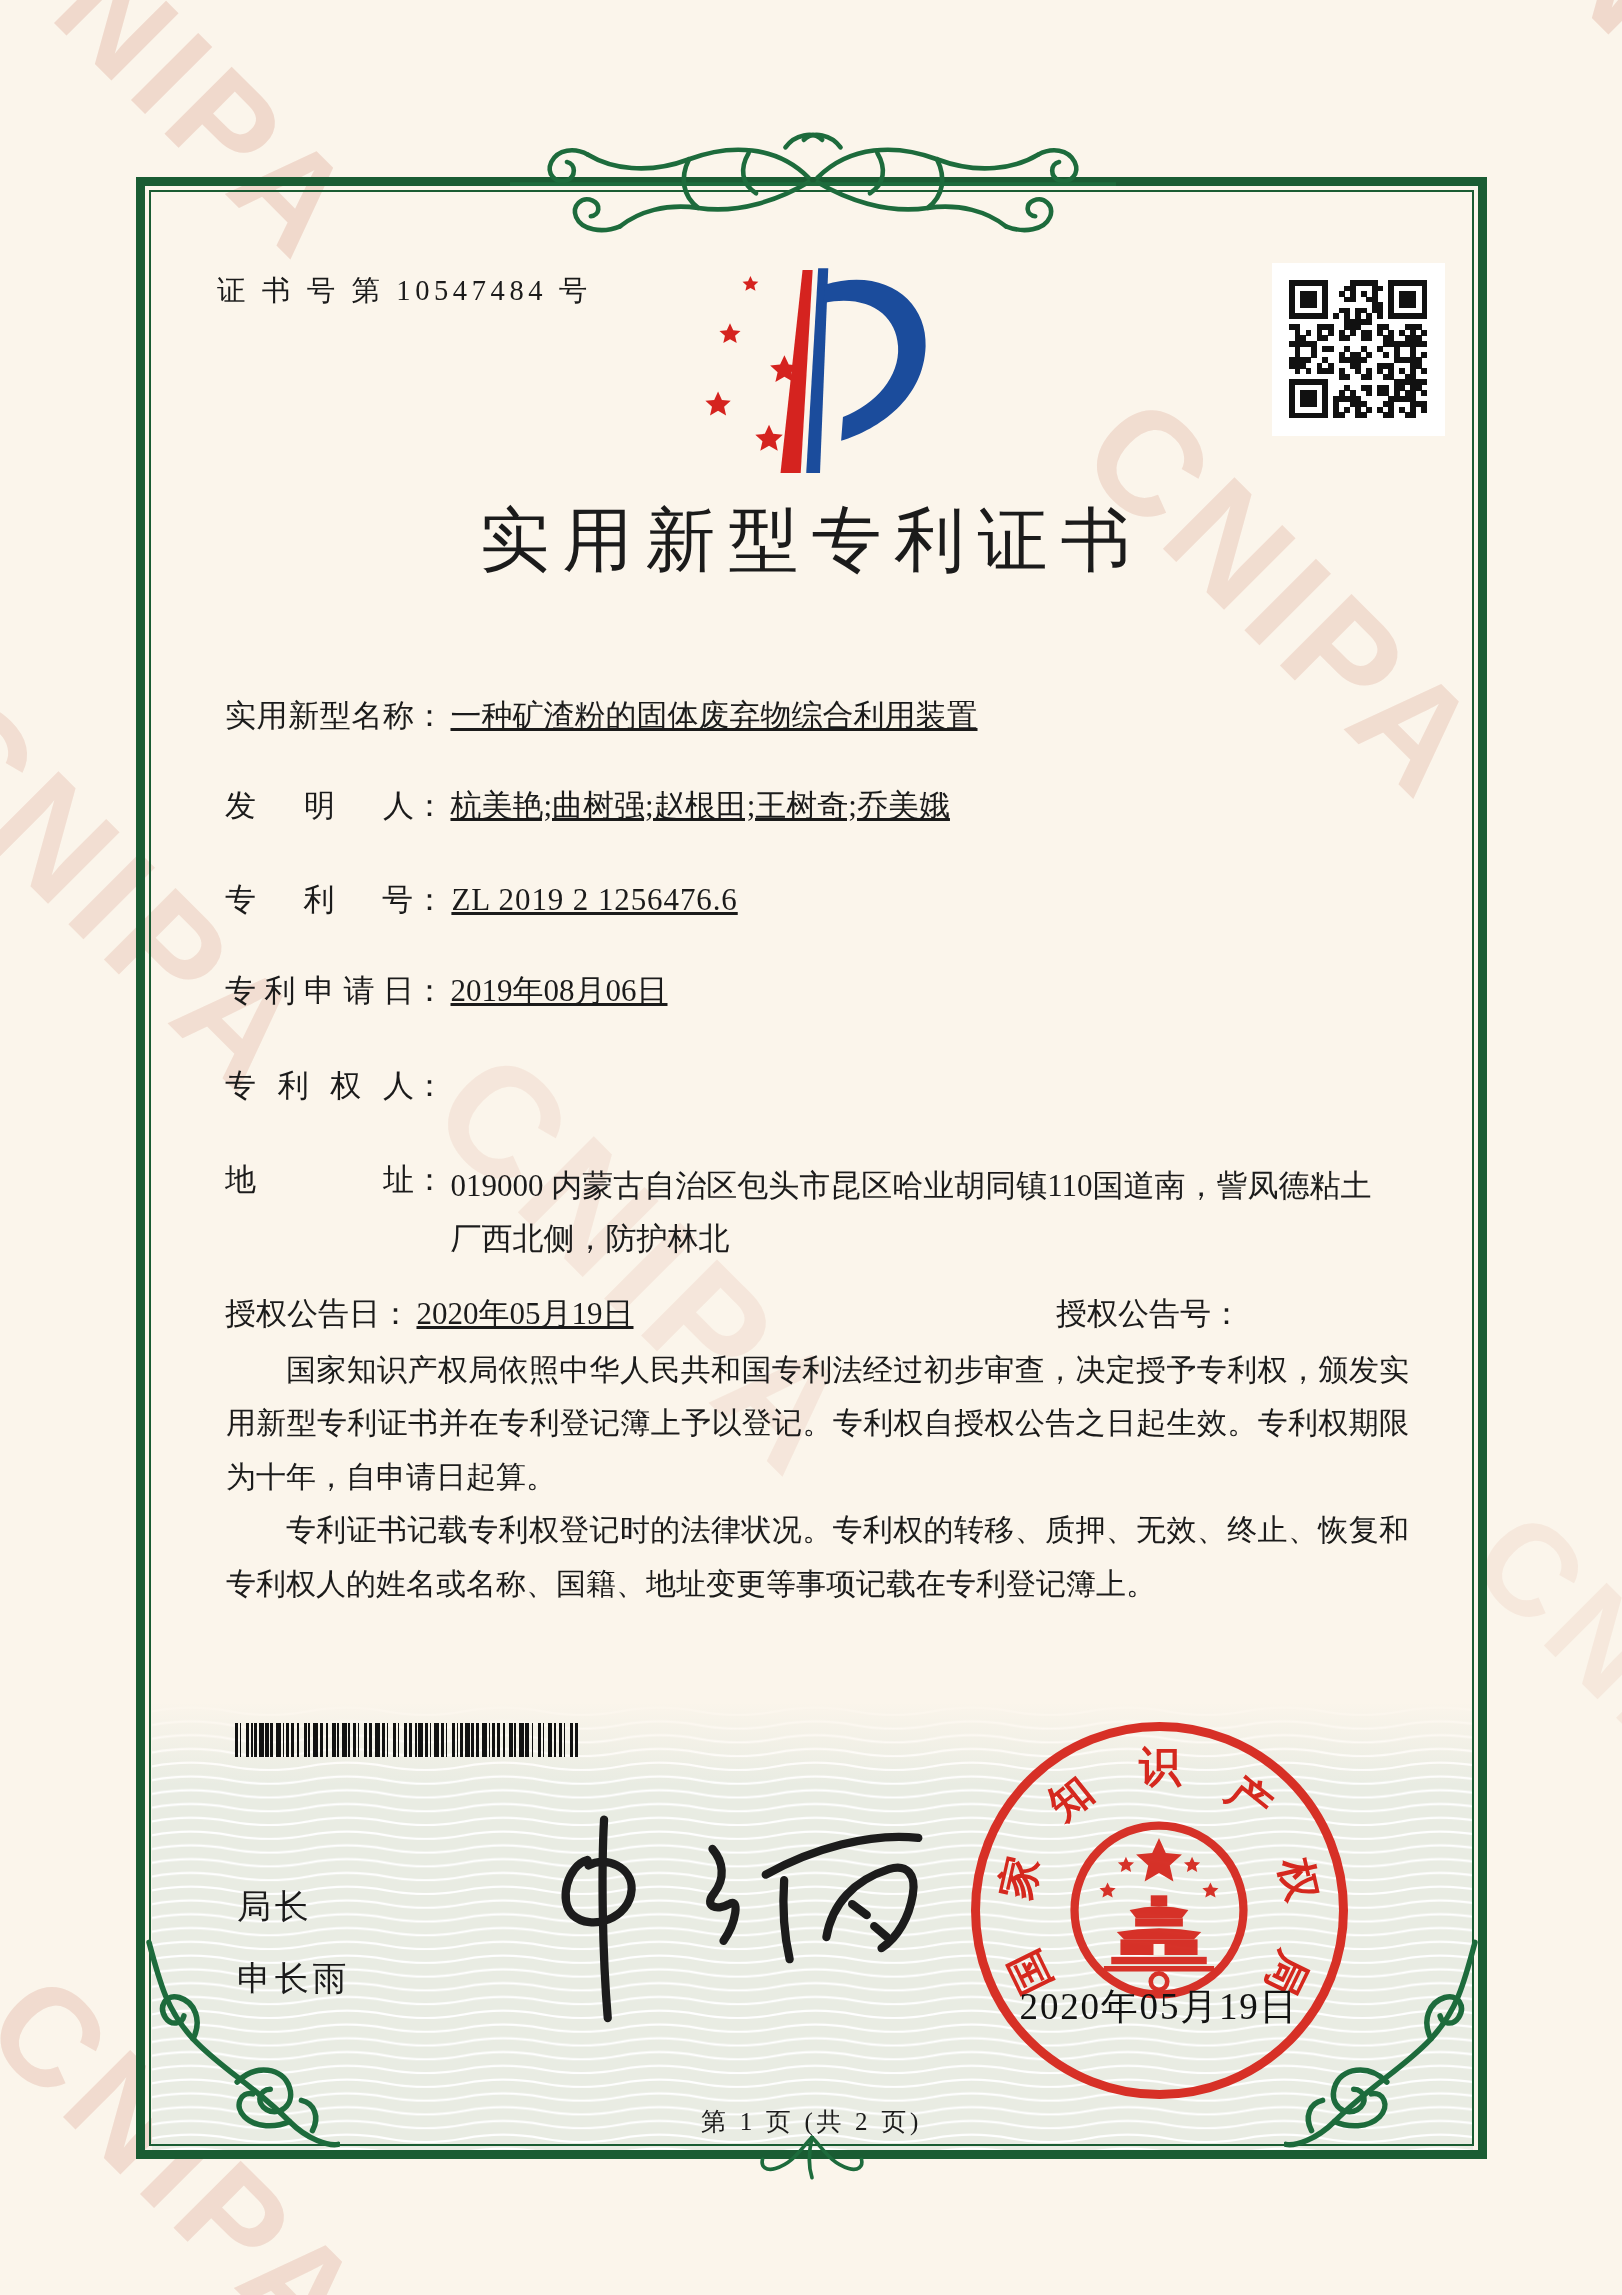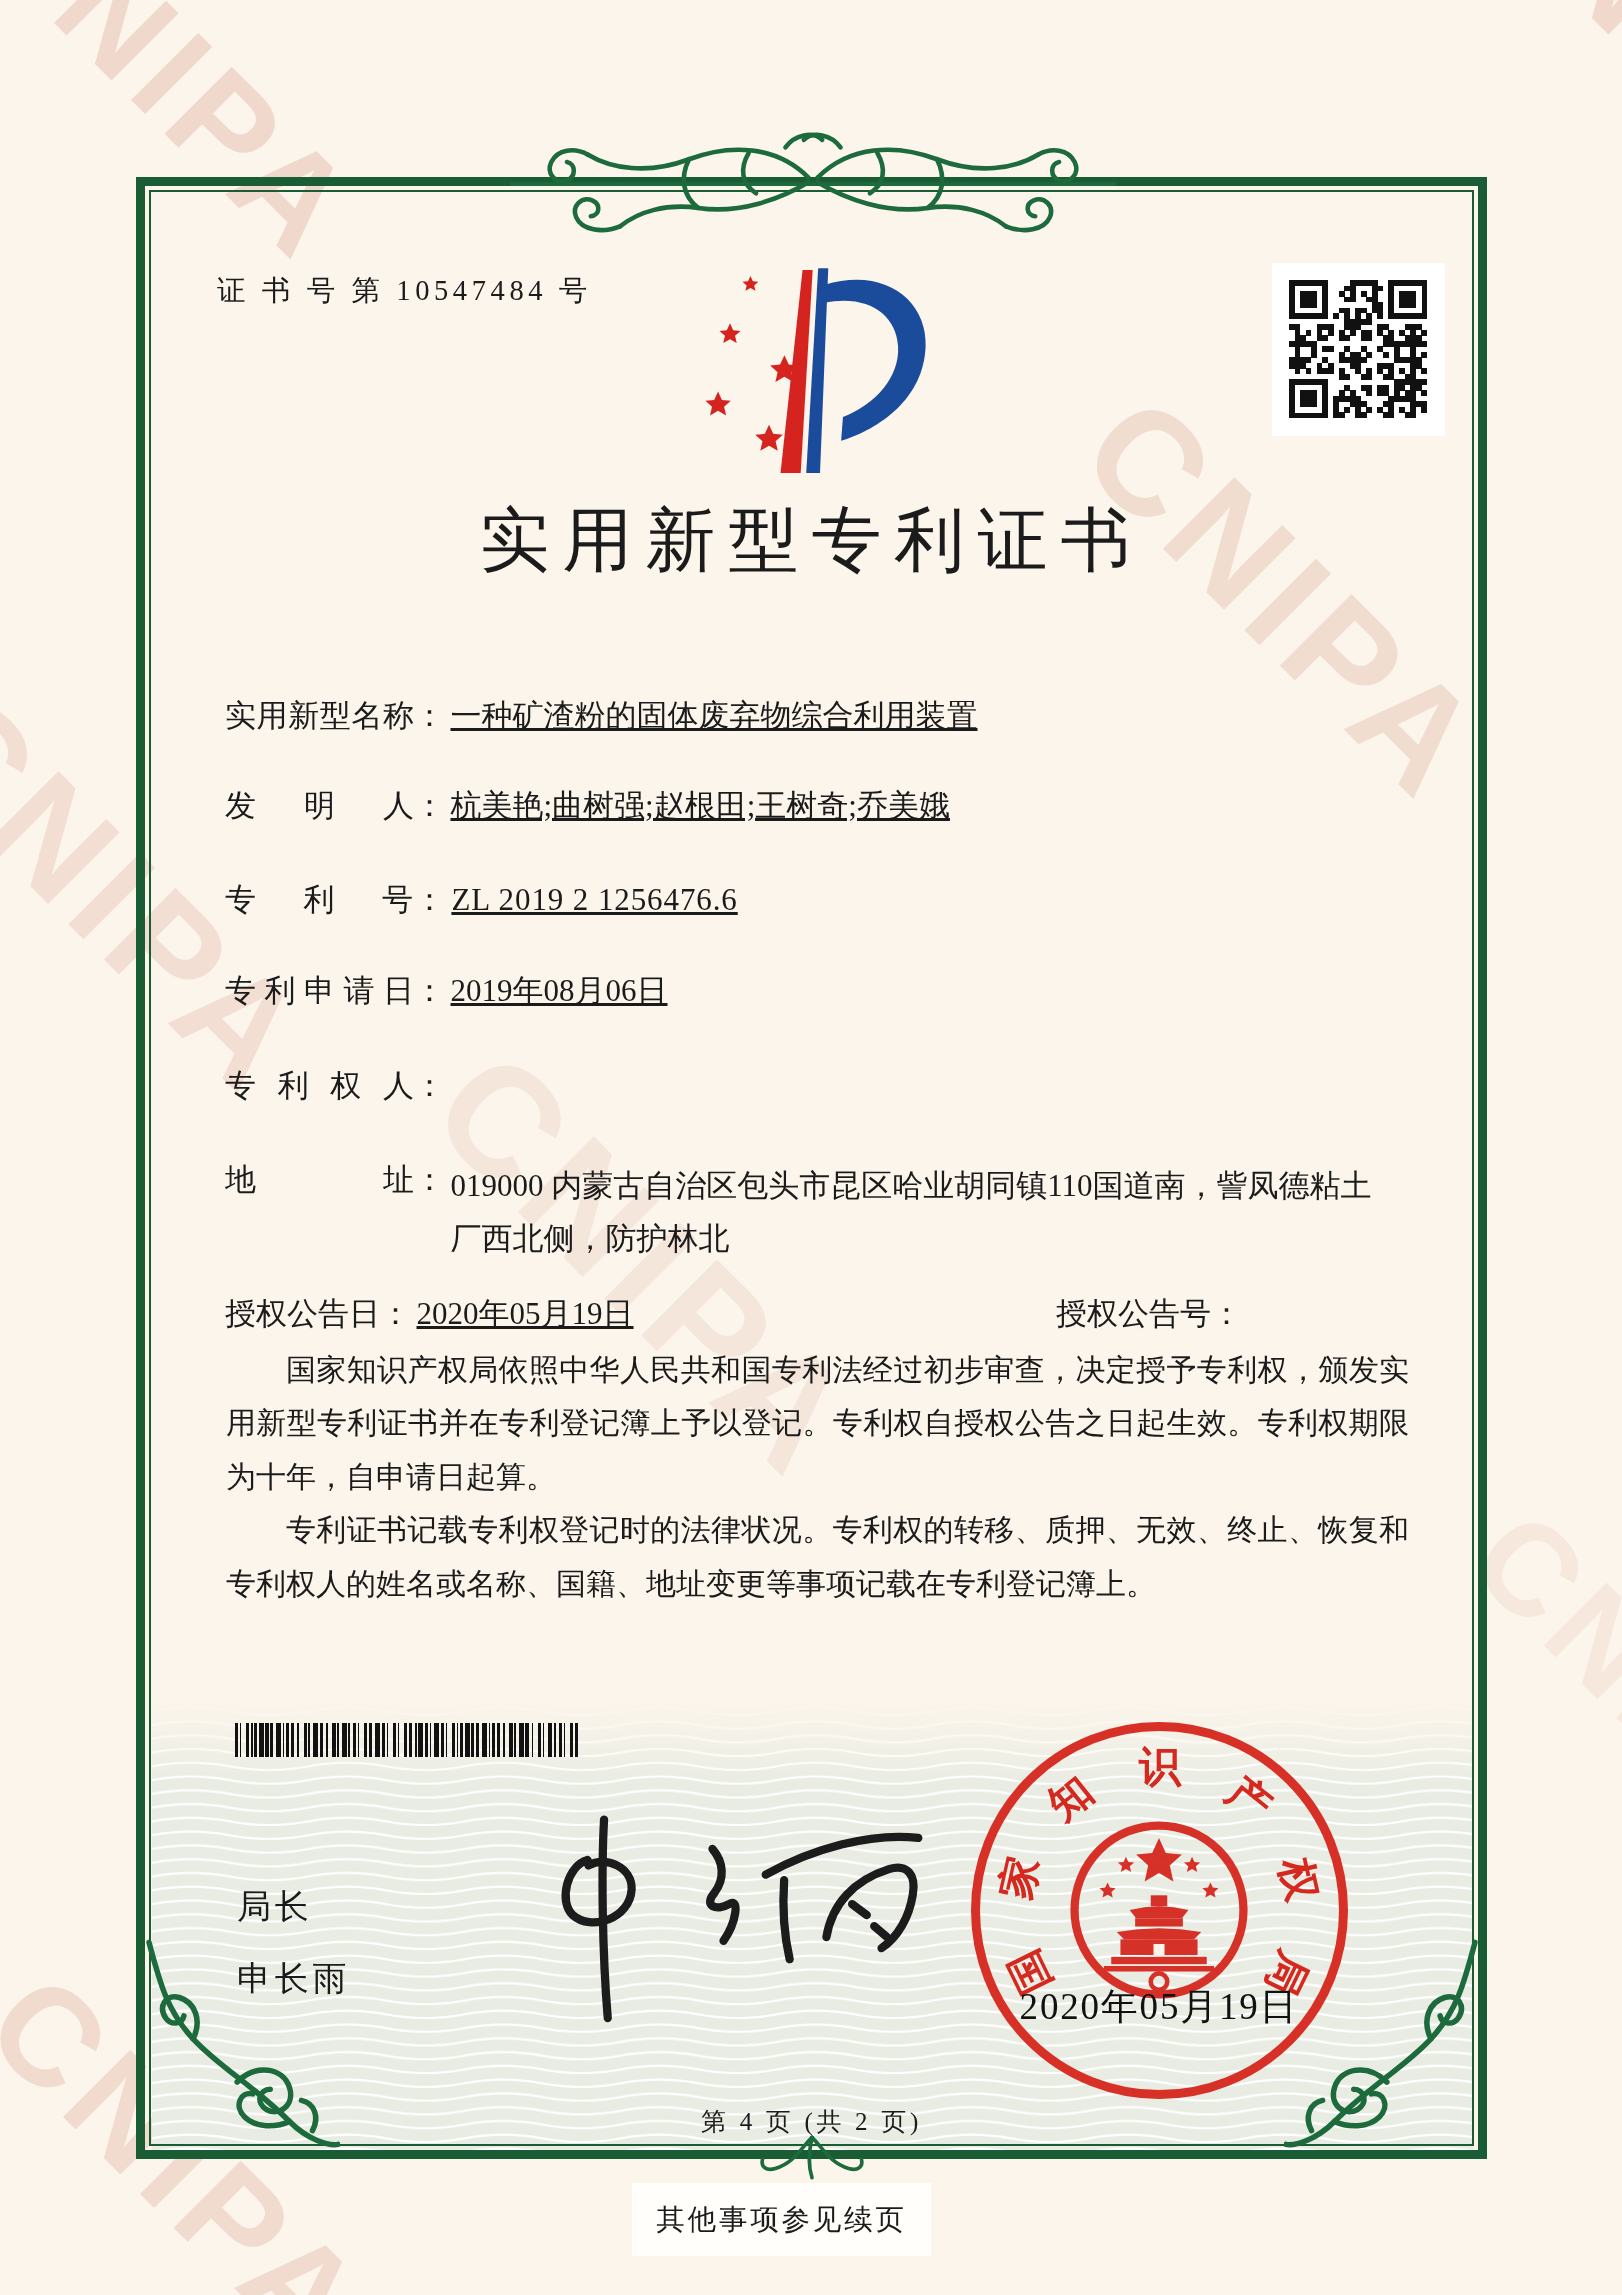--- a/index.html
+++ b/index.html
@@ -623,17 +623,16 @@
         <rect x="-42" y="32" width="84" height="17"></rect>
         <rect x="-6" y="37" width="12" height="12" fill="#fbf5eb"></rect>
         <rect x="-52" y="51" width="104" height="8"></rect>
         <rect x="-60" y="61" width="120" height="6"></rect>
         <circle cx="0" cy="78" r="9" fill="none" stroke="#d5281e" stroke-width="5"></circle>
       </g>
     </svg>
   </div>
   <div class="sealdate">2020年05月19日</div>
 
-  <div class="pageno">第 4 页 (共 2 页)</div>
-  <div class="contbox">其他事项参见续页</div>
+  <div class="pageno">第 1 页 (共 2 页)</div>
 
 </div>
 
 
 </body></html>

